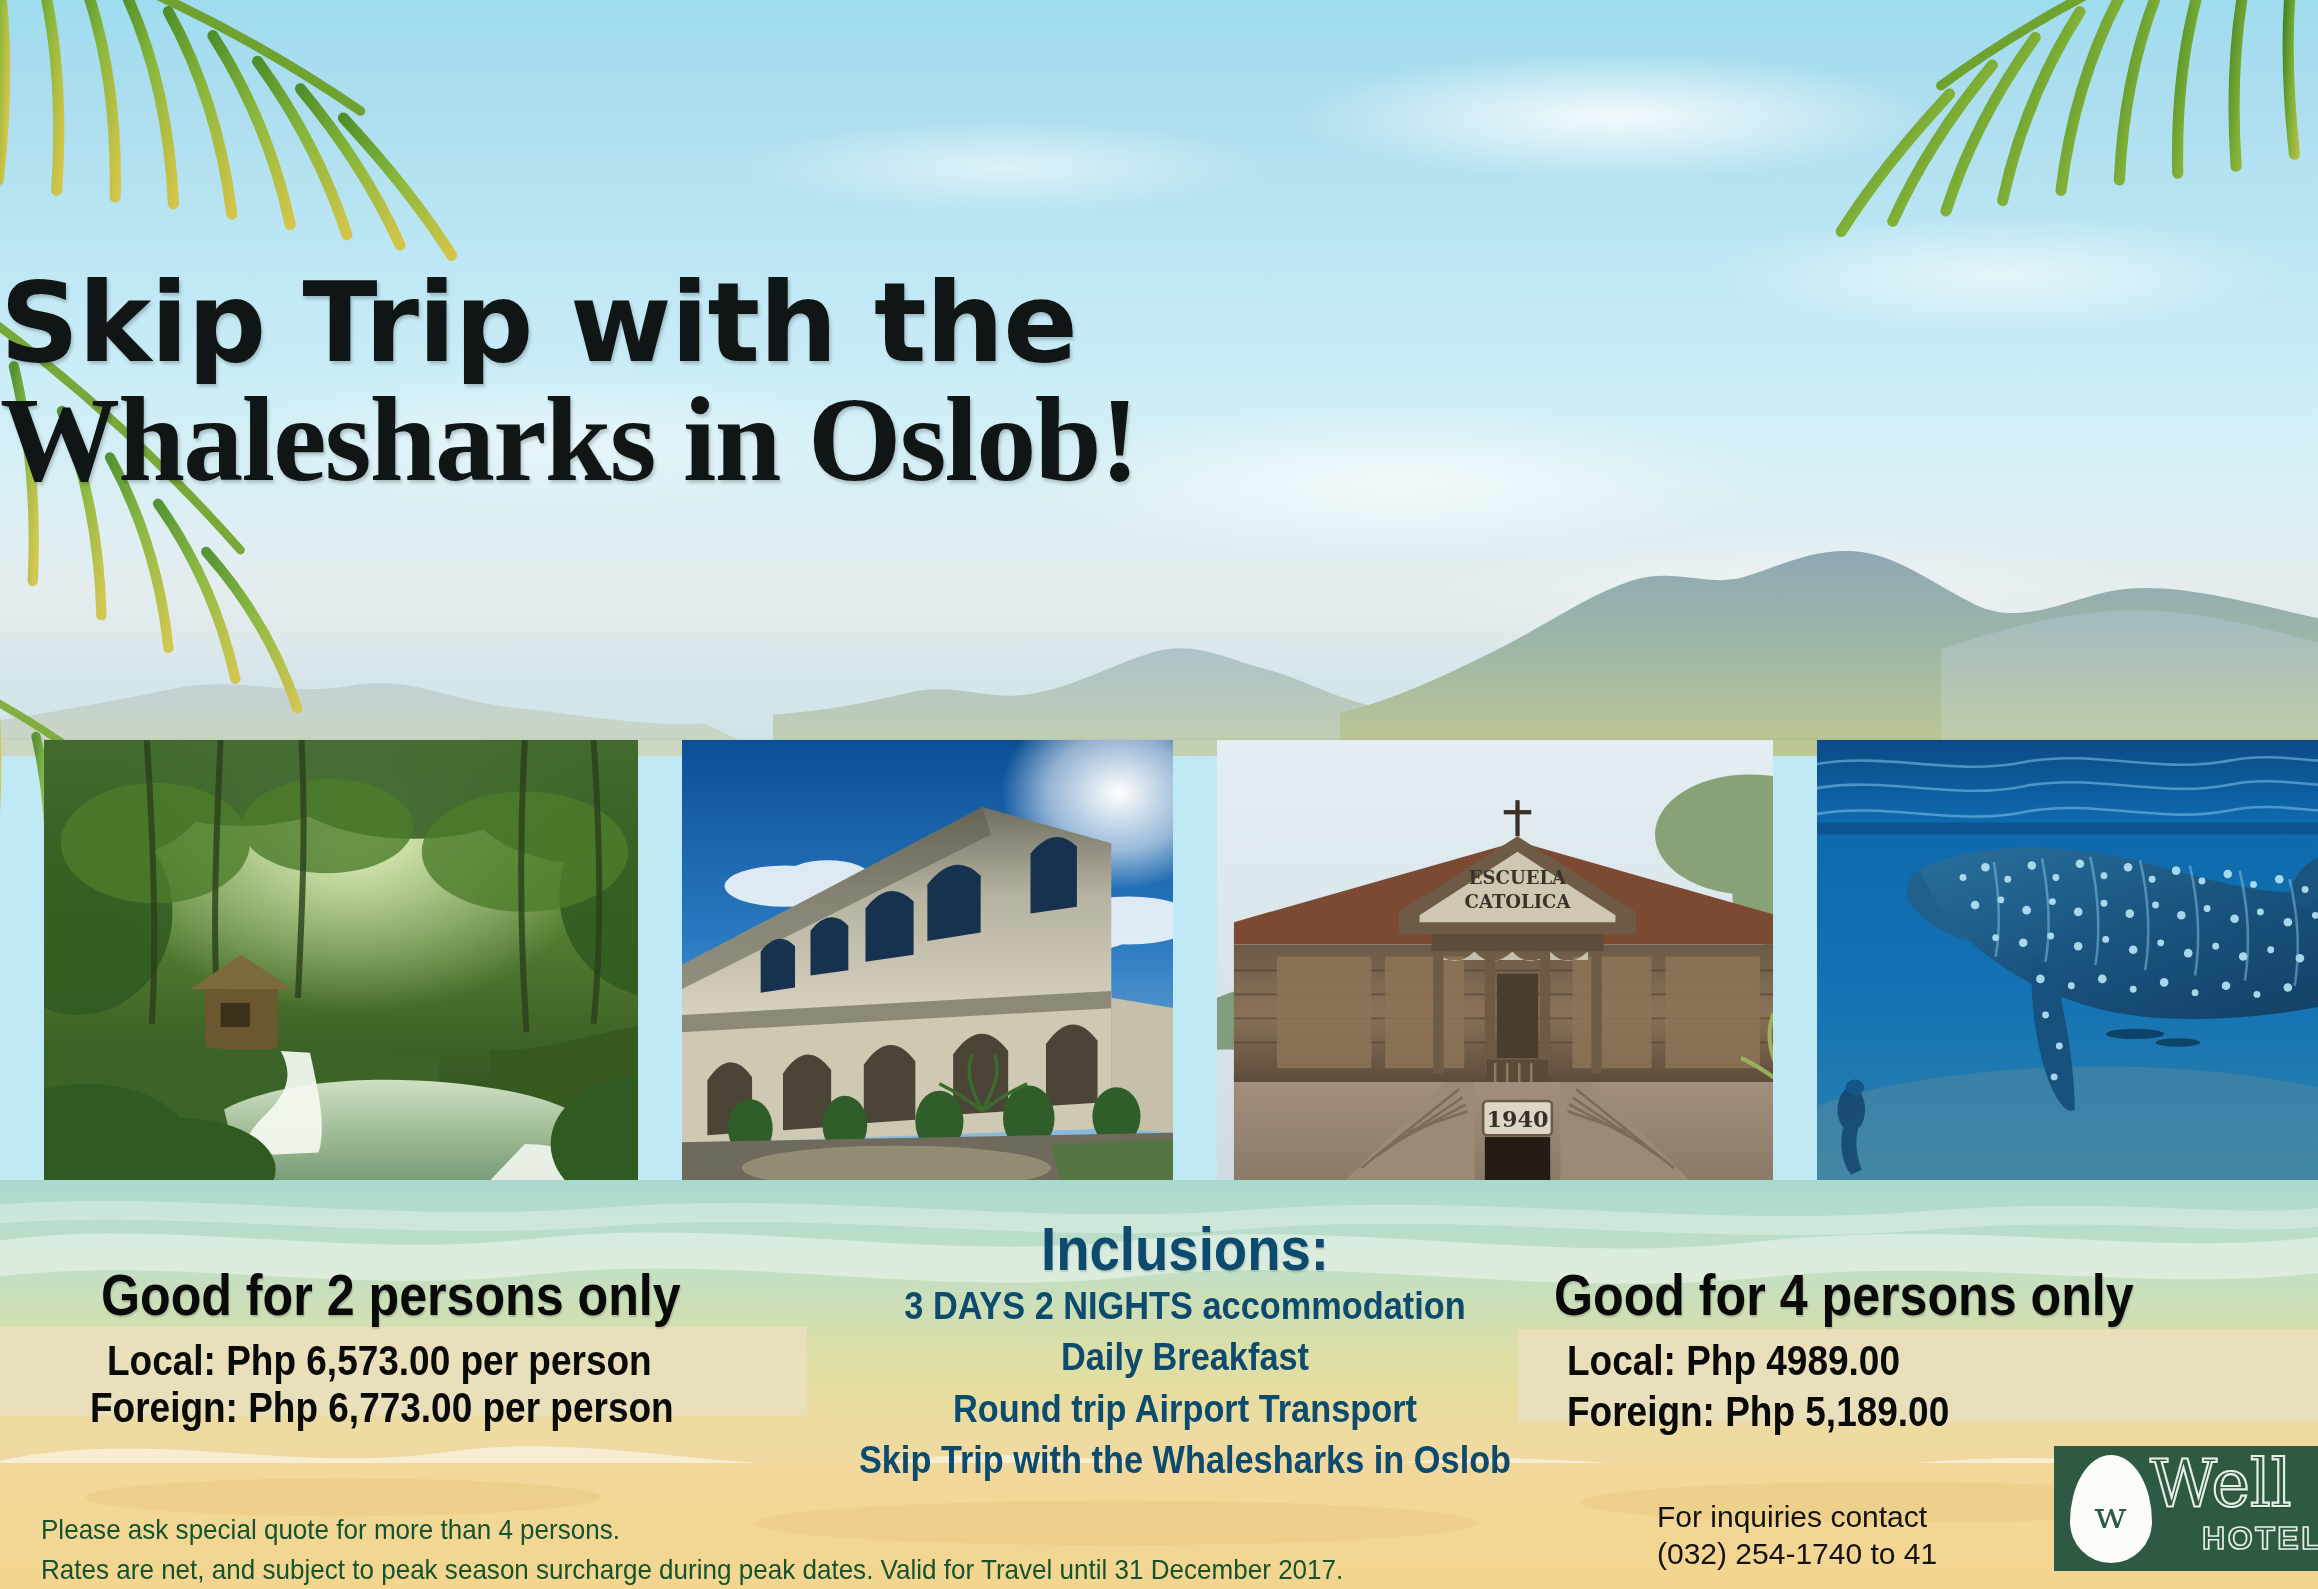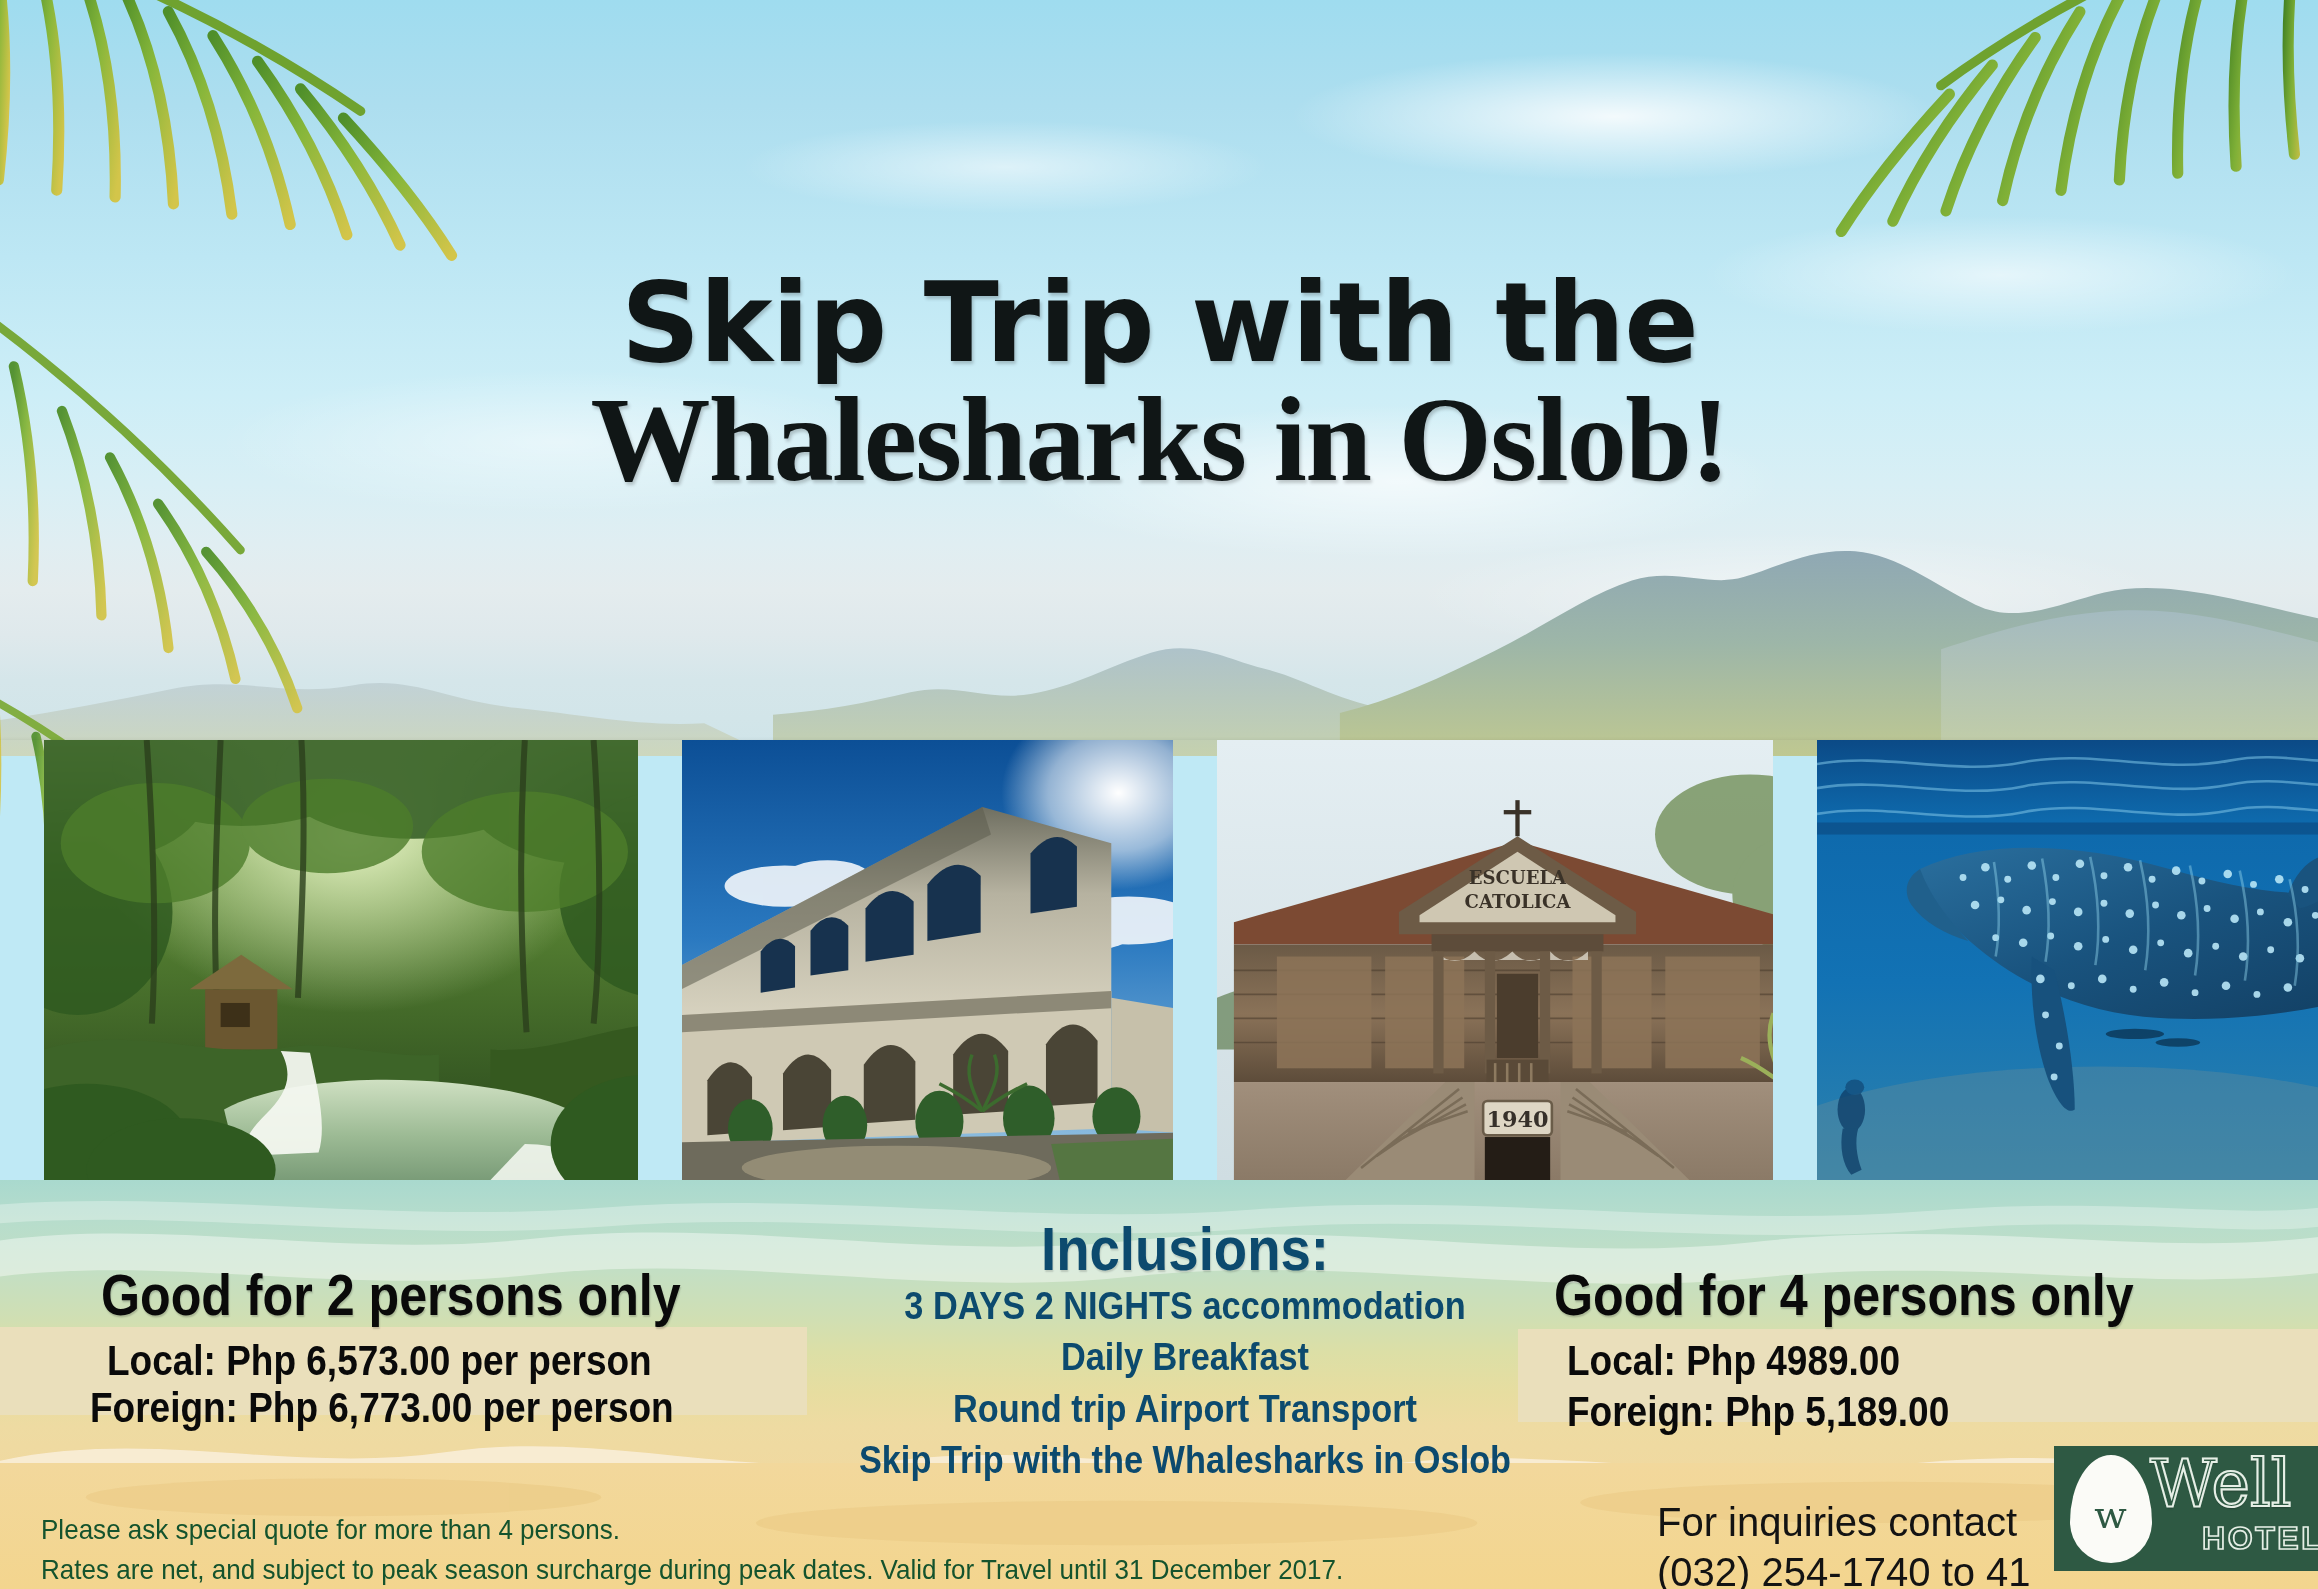--- a/index.html
+++ b/index.html
@@ -59,21 +59,20 @@
   }
   .photo { position:relative; height:100%; overflow:hidden;margin-left:44px; }
   .p1 { width:642px; }
   .p2 { width:532px; }
   .p3 { width:601px; }
   .p4 { width:543px; }
 
   
   .headline {
     position:absolute; left:0; top:155px; width:2319px;
-    text-align:center;
     color:#101616;
     font-family:"DejaVu Sans", sans-serif;
     font-weight:bold;
     font-size:110px;
     line-height:1.02;
     letter-spacing:-0.9px;
     text-shadow:1.7px 2.6px 3.4px rgba(0,0,0,.20);
     white-space:pre-line;
   }
   .headline .l2 { display:block; font-size:120px; letter-spacing:-1.7px;font-family:Liberation Serif, serif; }
@@ -153,21 +152,21 @@
     font-family:"Liberation Sans Narrow","Liberation Sans", sans-serif;
     font-weight:400;
   }
   .disc-line { display:block; font-size:28px; line-height:1.42; transform:scaleX(.93); transform-origin:left center; white-space:nowrap;}
 
   .contact {
     position:absolute; left:1657px; top:1498px; text-align:left;
     color:#131313;
     font-family:"Liberation Sans", sans-serif;
   }
-  .contact span { display:block; font-size:40px; line-height:1.24; white-space:nowrap; }
+  .contact span { display:block; font-size:30px; line-height:1.24; white-space:nowrap; }
 
   .logo {
     position:absolute; left:2054px; top:1446px; width:264px; height:125px;
     background:#2e5943; overflow:hidden;
   }
   .logo-egg {
     position:absolute; left:15.5px; top:8.6px; width:82px; height:108px;
     background:#fbfbf7;
     border-radius:50% 50% 50% 50% / 62% 62% 38% 38%;
     transform:scaleY(1.0);

